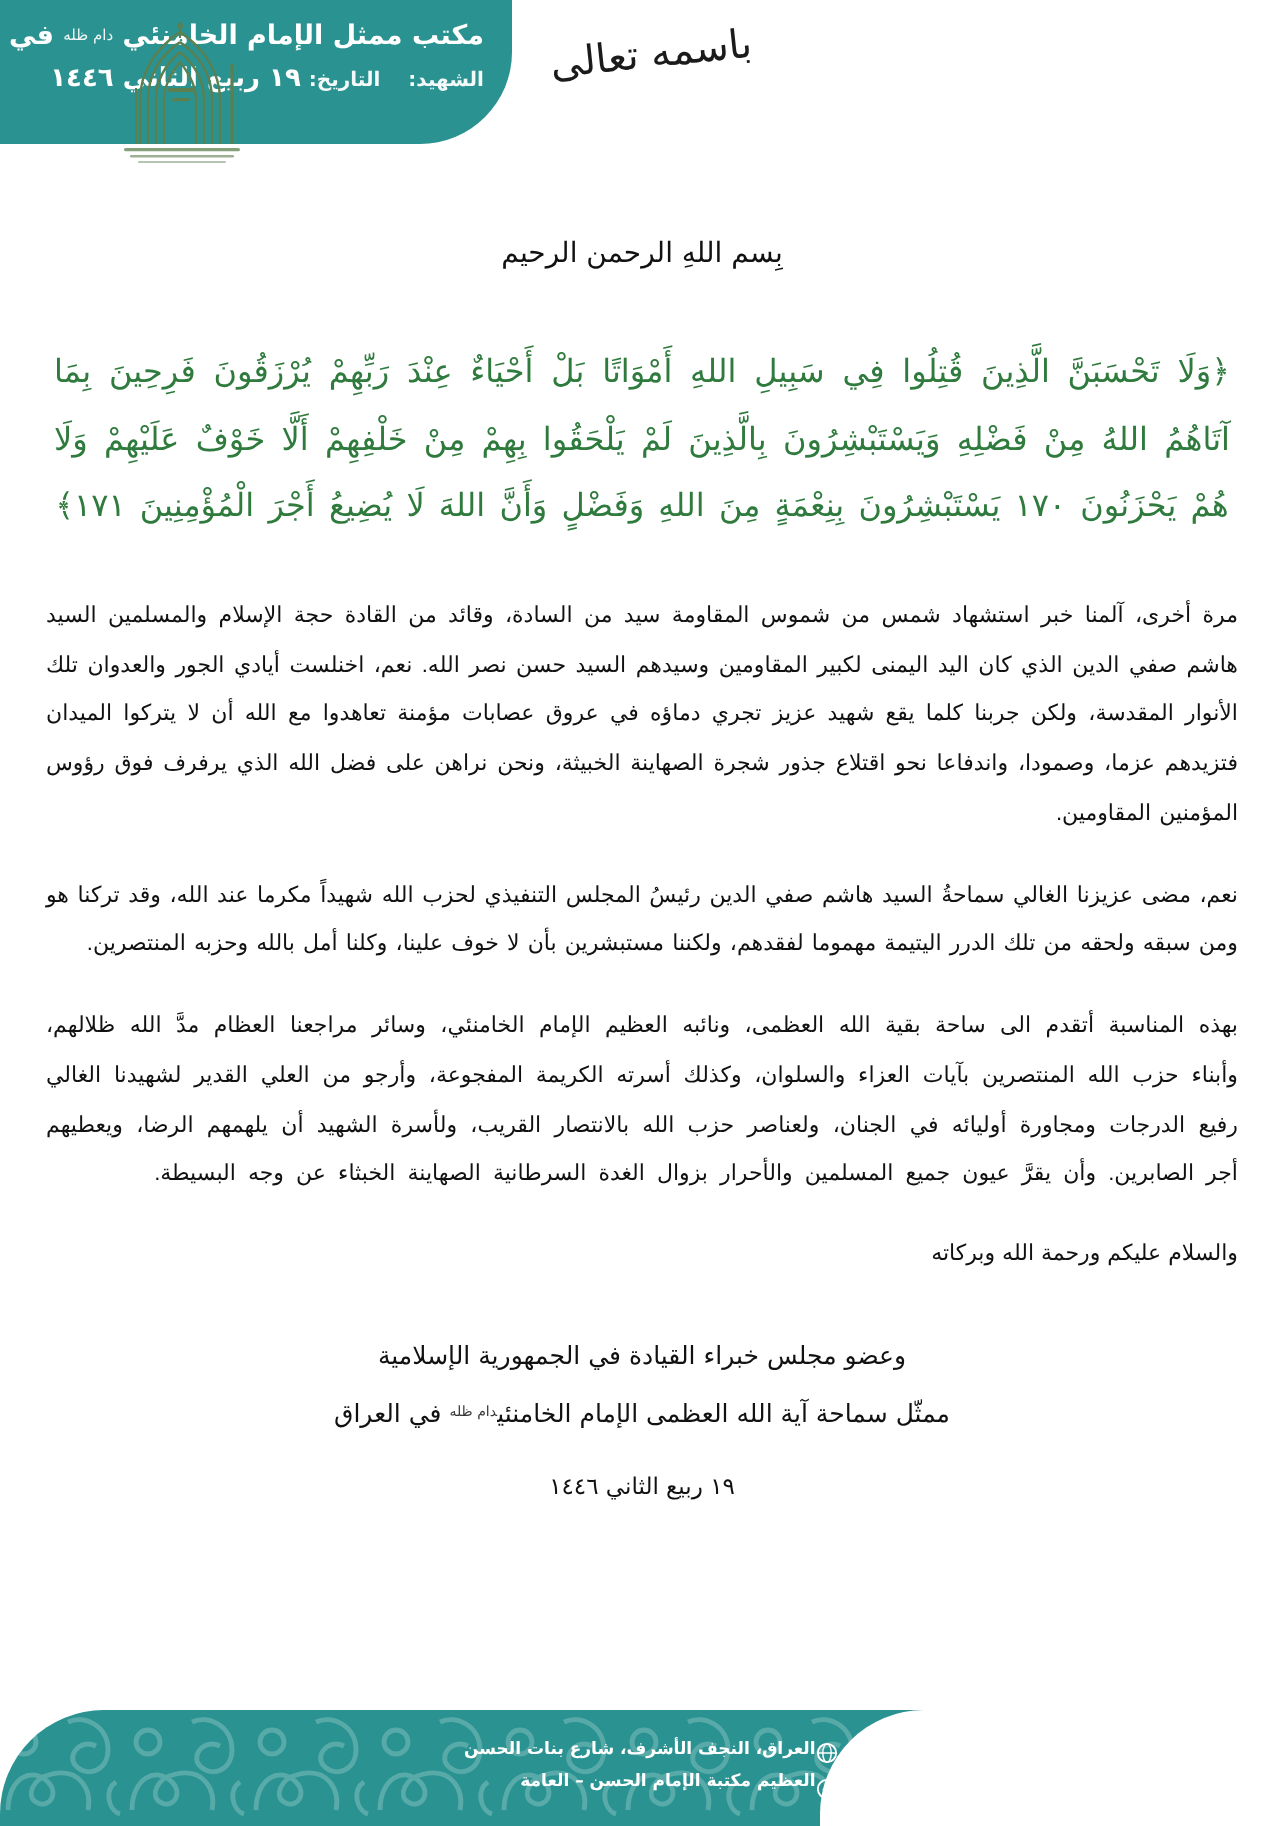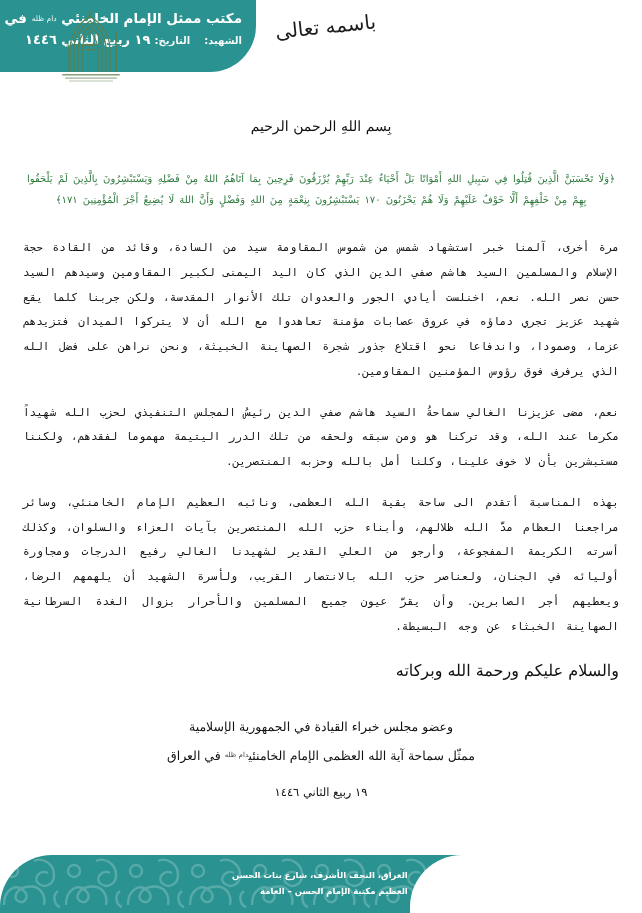--- a/index.html
+++ b/index.html
@@ -111,46 +111,46 @@
     text-align: center;
     font-family: "DejaVu Serif", "Liberation Serif", serif;
     font-size: 14px;
     color: #111111;
     margin: 14px 0 34px 0;
     letter-spacing: .3px;
   }
   .quran-block {
     color: #2f7a3d;
     font-family: "DejaVu Serif", "Liberation Serif", serif;
-    font-size: 10px;
+    font-size: 16px;
     line-height: 2.1;
     text-align: justify;
     text-align-last: center;
     letter-spacing: .2px;
     margin: 0 4px 26px 4px;
     word-spacing: 2px;
   }
   .para {
     color: #111111;
-    font-family: Liberation Mono, monospace;
+    font-family: Liberation Sans, sans-serif;
     font-size: 11px;
     line-height: 2.25;
     text-align: justify;
     text-align-last: right;
     margin: 0 0 16px 0;
     word-spacing: 1px;
   }
   .para.stretched {
     letter-spacing: .55px;
     word-spacing: 3px;
   }
   .salutation {
     color: #111111;
     font-family: "DejaVu Serif", "Liberation Serif", serif;
-    font-size: 16px;
+    font-size: 11px;
     line-height: 2;
     text-align: right;
     margin: 10px 0 26px 0;
   }
 
   
   .signature {
     text-align: center;
     font-family: "DejaVu Serif", "Liberation Serif", serif;
     color: #111111;
@@ -195,21 +195,21 @@
     height: 58px;
     background: #ffffff;
     border-top-left-radius: 52px;
   }
   .footer-content {
     position: absolute;
     inset: 0;
     display: flex;
     flex-direction: row-reverse;
     align-items: center;
-    justify-content: space-between;
+    justify-content: flex-start;
     padding: 0 22px 0 232px;
     box-sizing: border-box;
     direction: rtl;
   }
   .footer-address {
     color: #ffffff;
     font-size: 8.5px;
     line-height: 1.85;
     text-align: right;
     font-weight: bold;

